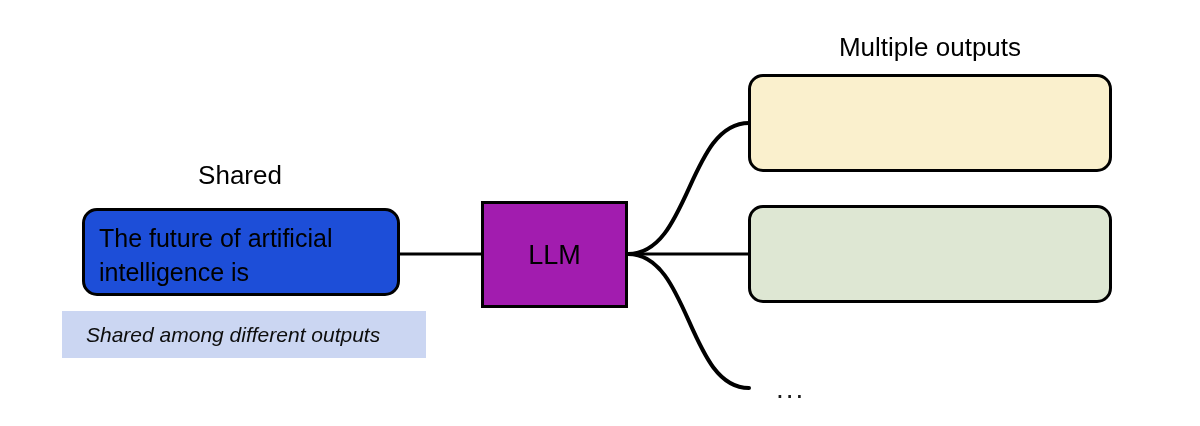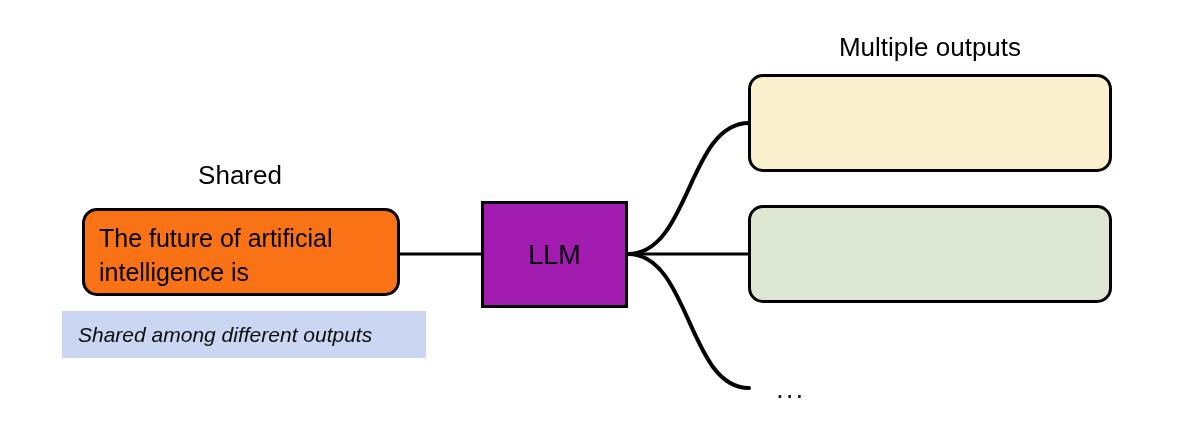--- a/index.html
+++ b/index.html
@@ -77,20 +77,21 @@
     display: flex;
     align-items: center;
   }
   #shared-text {
     font-size: 21px;
     font-style: italic;
     color: #0d0d0d;
     padding-left: 16px;
     line-height: 24px;
     white-space: nowrap;
+    margin-left: 8px;
   }
 
   
   #llm-box {
     left: 481px;
     top: 201px;
     width: 147px;
     height: 107px;
     background: #EFEFEF;
     display: flex;
@@ -152,21 +153,21 @@
 
     <path d="M 628 254 C 690 254, 688 123, 749 123" fill="none" stroke="#000000" stroke-width="4" stroke-linecap="round"></path>
 
     <path d="M 628 254 L 749 254" fill="none" stroke="#000000" stroke-width="3"></path>
 
     <path d="M 628 254 C 690 254, 688 388, 749 388" fill="none" stroke="#000000" stroke-width="4" stroke-linecap="round"></path>
   </svg>
 
   <div class="caption" id="prompt-caption">Shared</div>
 
-  <div class="node node-rounded" id="prompt-box" style="background: #f97316;">
+  <div class="node node-rounded" id="prompt-box" style="background: #1d4ed8;">
     <div id="prompt-text">The future of artificial intelligence is</div>
   </div>
 
   <div id="shared-box" style="background: rgb(203, 214, 242);">
     <span id="shared-text">Shared among different outputs</span>
   </div>
 
   <div class="node" id="llm-box" style="background: #a21caf;">
     <span id="llm-label">LLM</span>
   </div>

